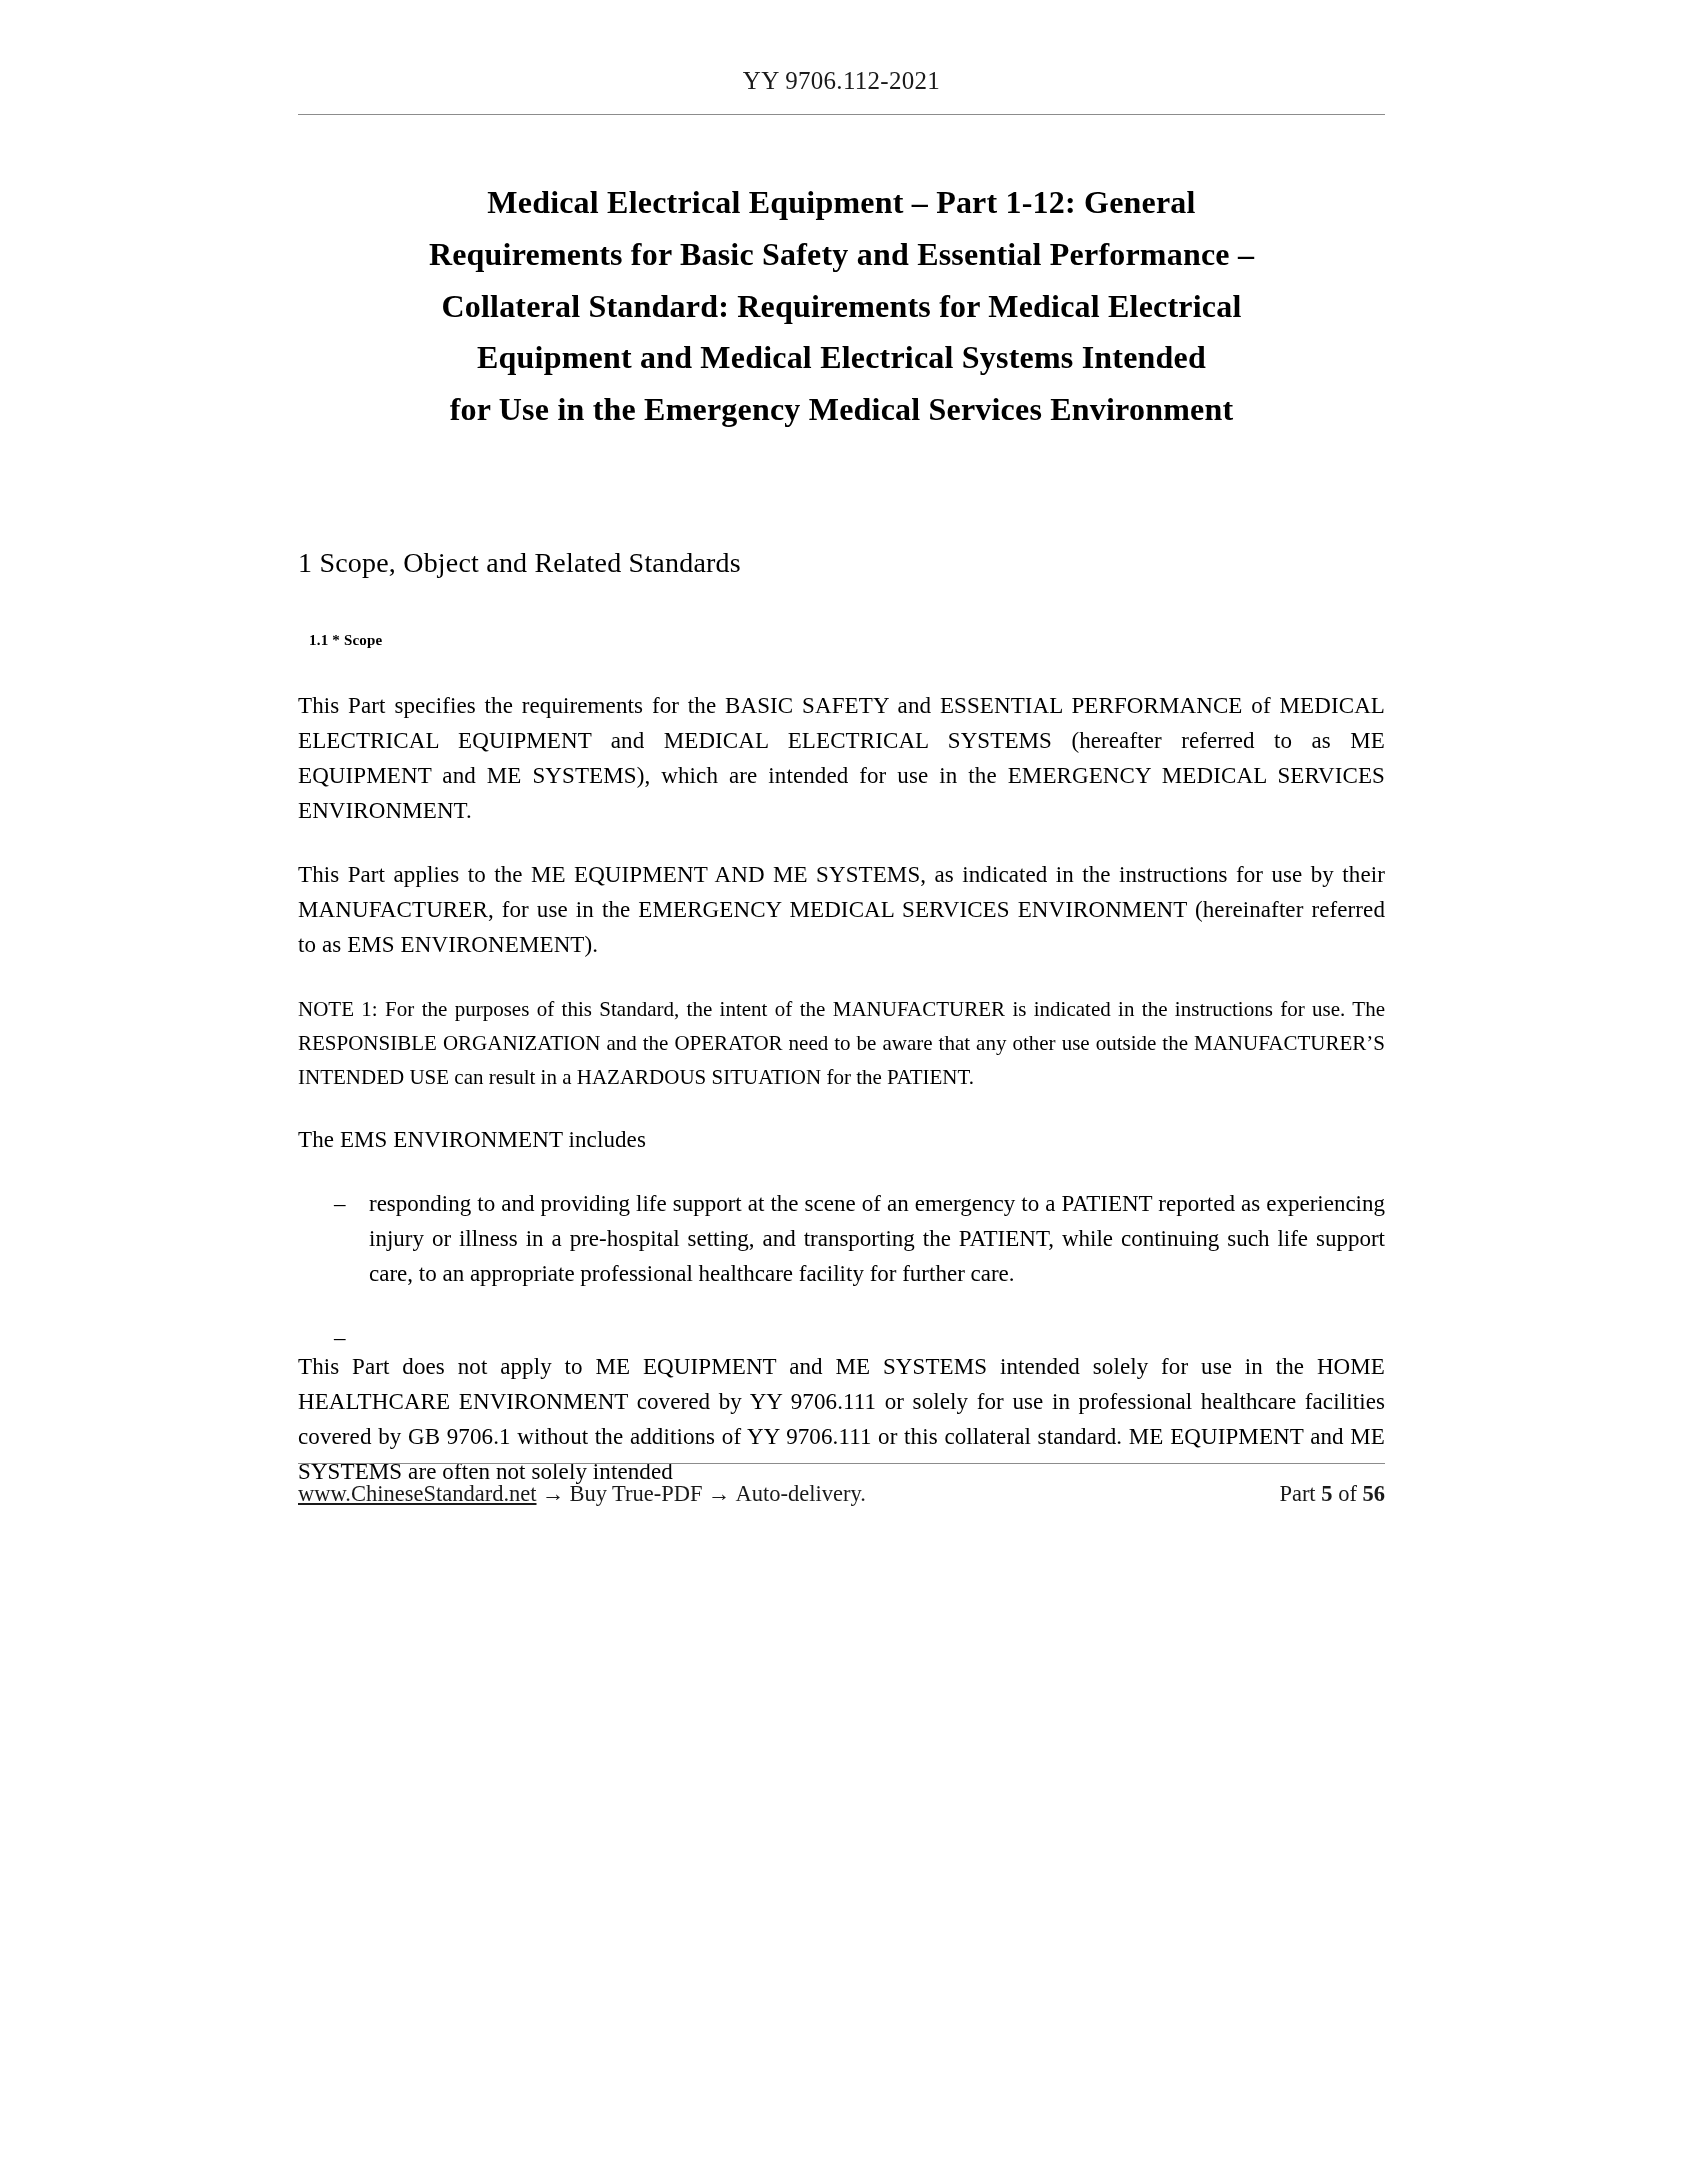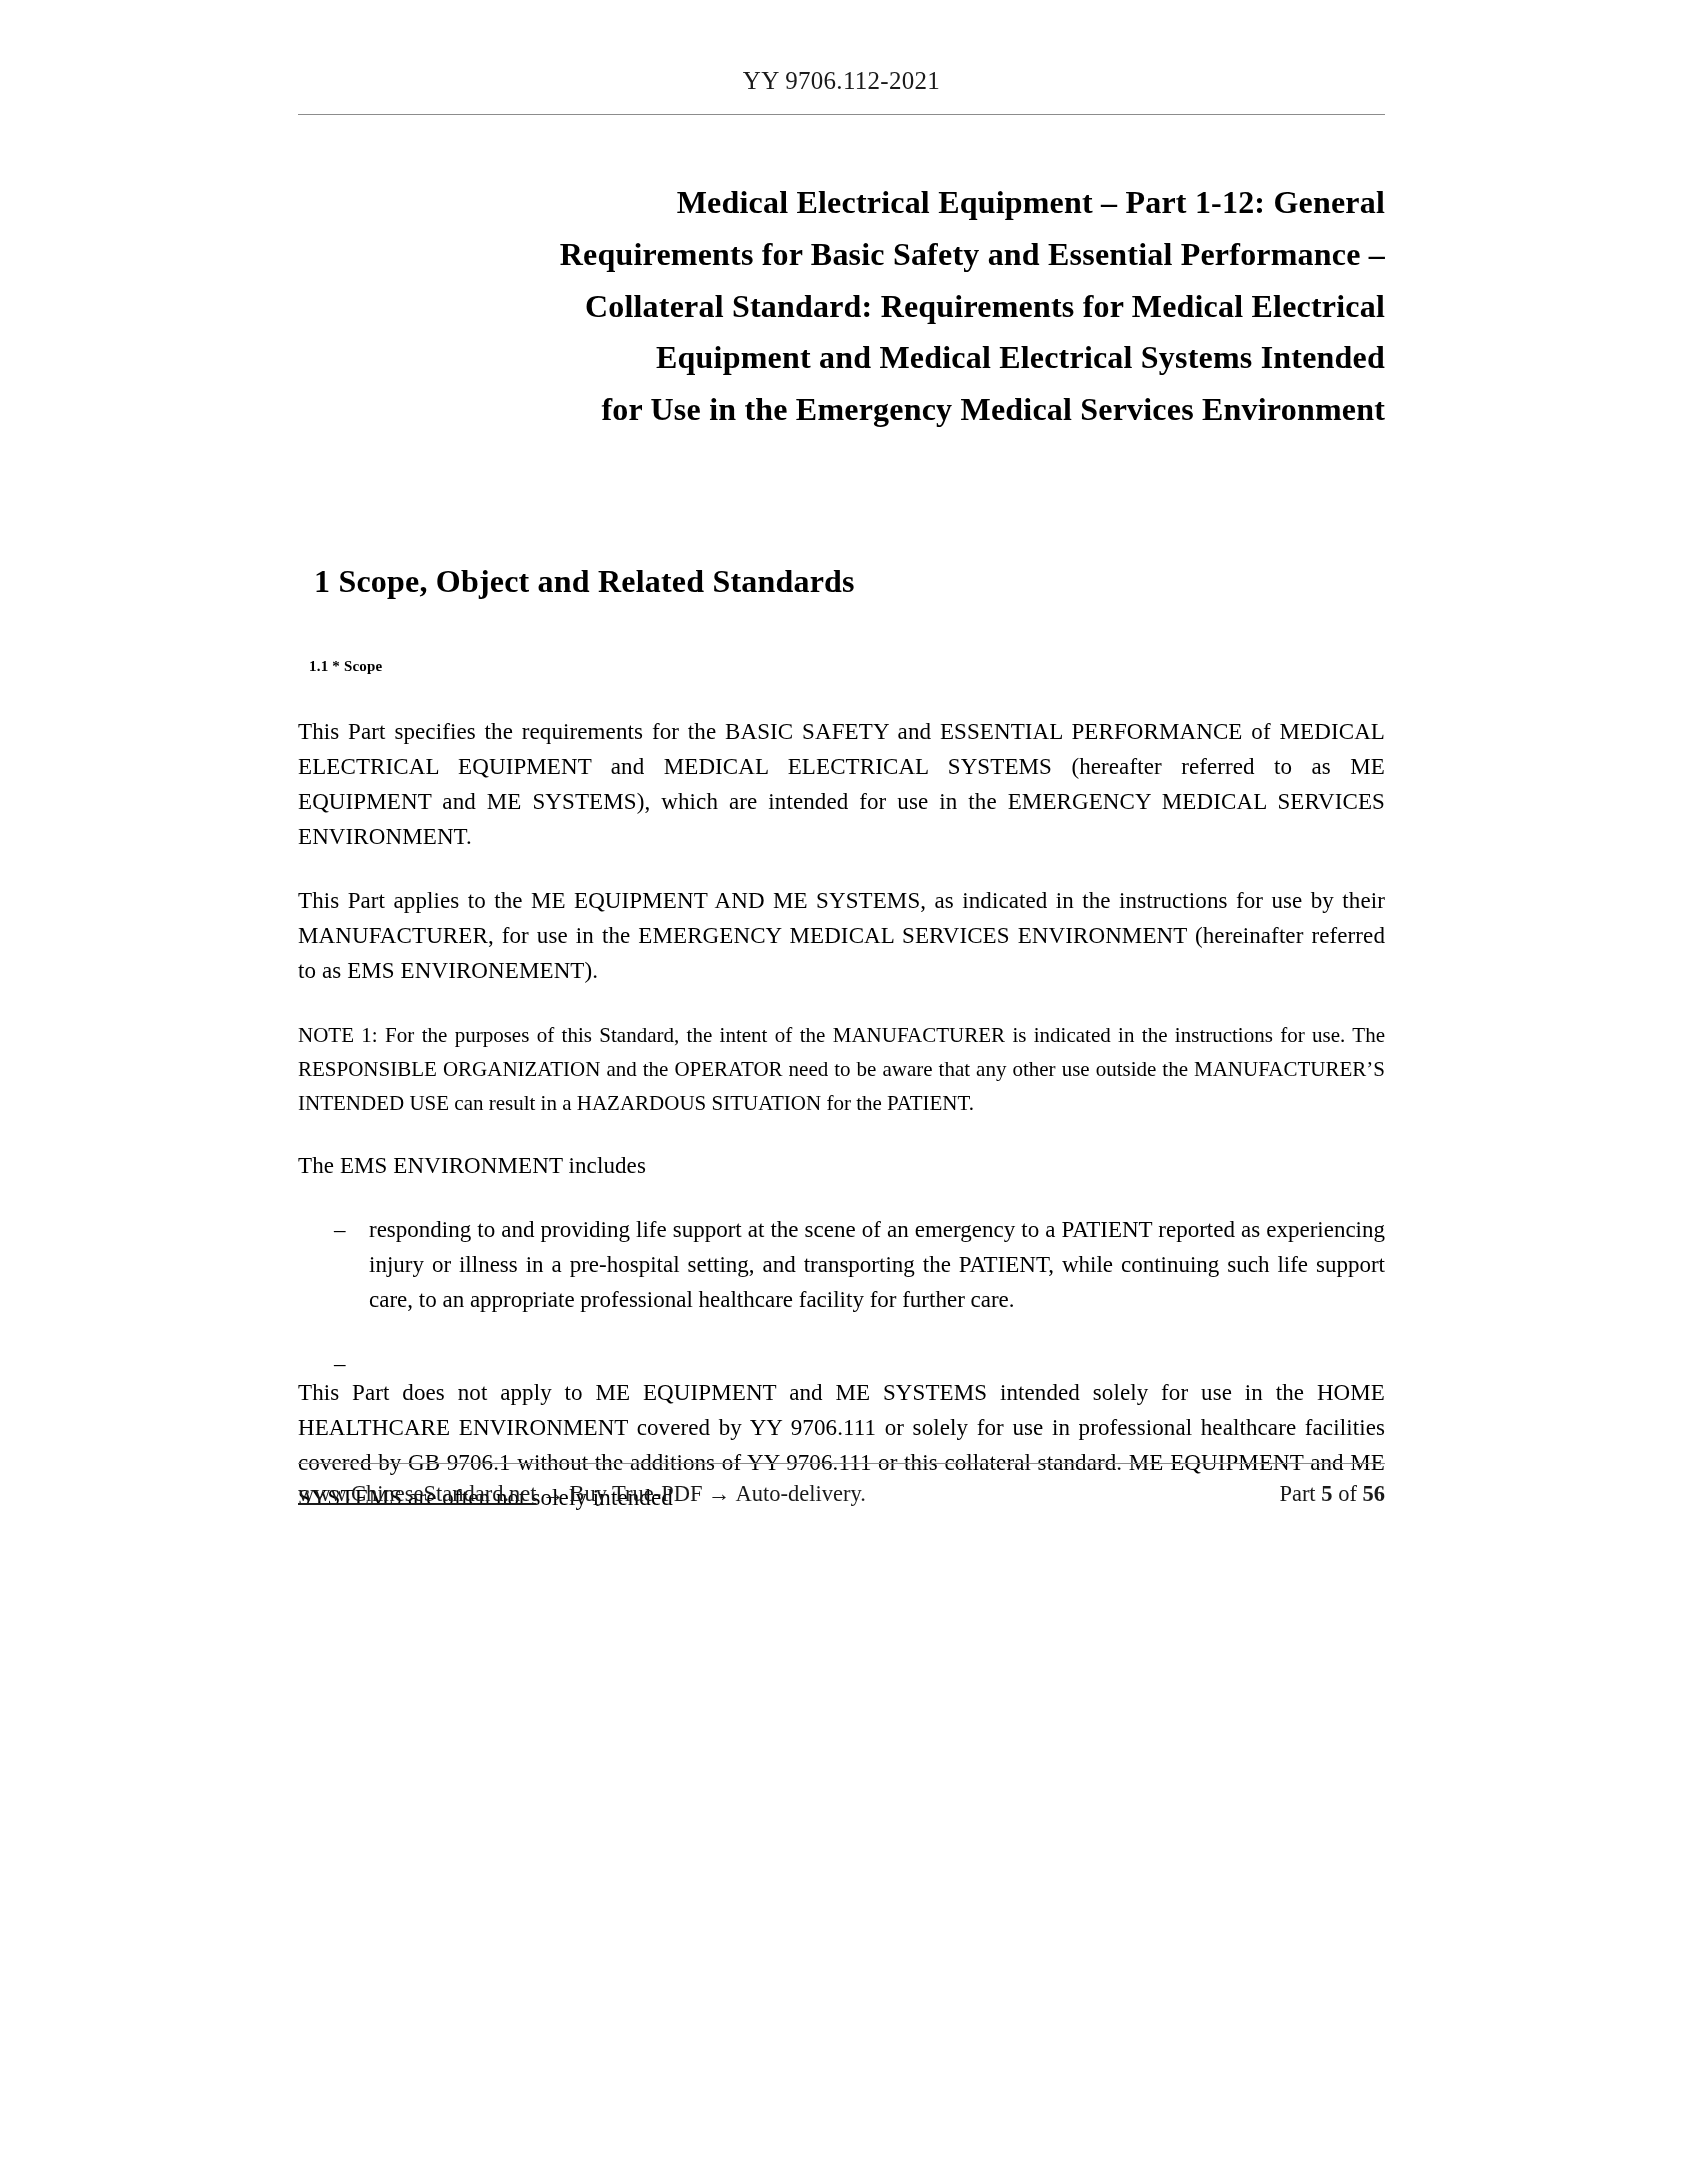--- a/index.html
+++ b/index.html
@@ -38,35 +38,35 @@
     letter-spacing: 0.3px;
     color: #1a1a1a;
   }
   .header-rule {
     margin-top: 19px;
     border-bottom: 1.4px solid #8c8c8c;
   }
   
   .doc-title {
     margin-top: 62px;
-    text-align: right;
+    text-align: center;
     font-weight: bold;
     font-size: 32px;
     line-height: 1.62;
     letter-spacing: 0.2px;
   }
   .doc-title .tline {
     display: block;
   }
   
   h1.section-heading {
-    margin: 16px;
+    margin: 0;
     padding-top: 111px;
-    font-size: 32px;
-    font-weight: bold;
+    font-size: 28px;
+    font-weight: normal;
     text-align: left;
     letter-spacing: 0.2px;
   }
   h2.sub-heading {
     margin: 11px;
     padding-top: 42px;
     font-size: 15px;
     font-weight: bold;
     letter-spacing: 0.2px;
   }

